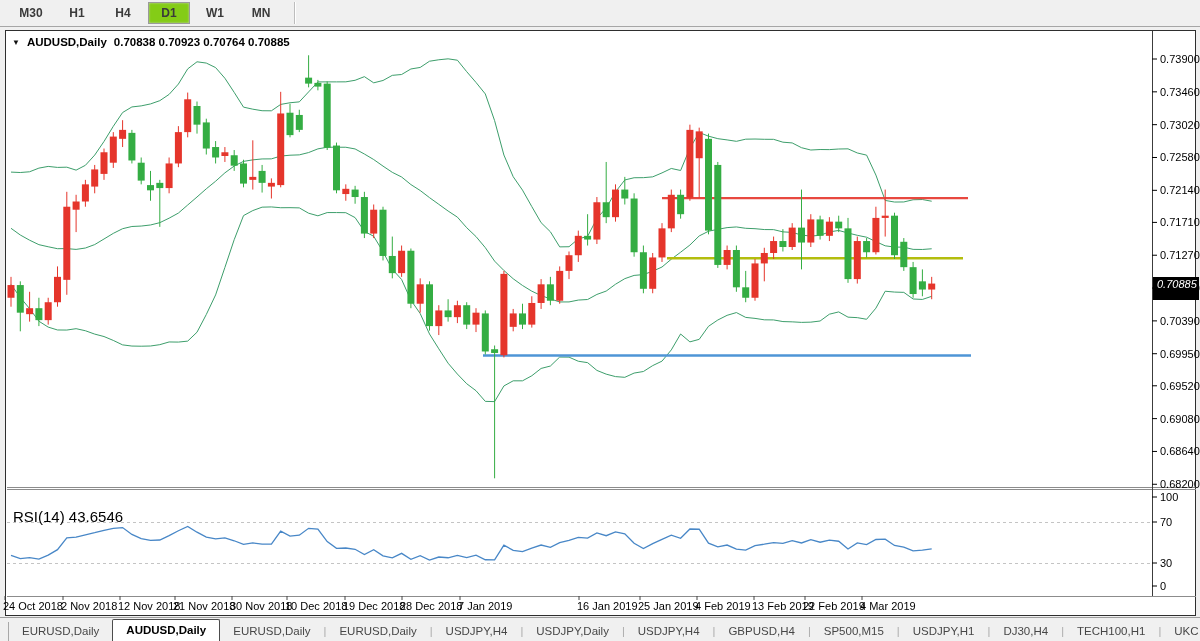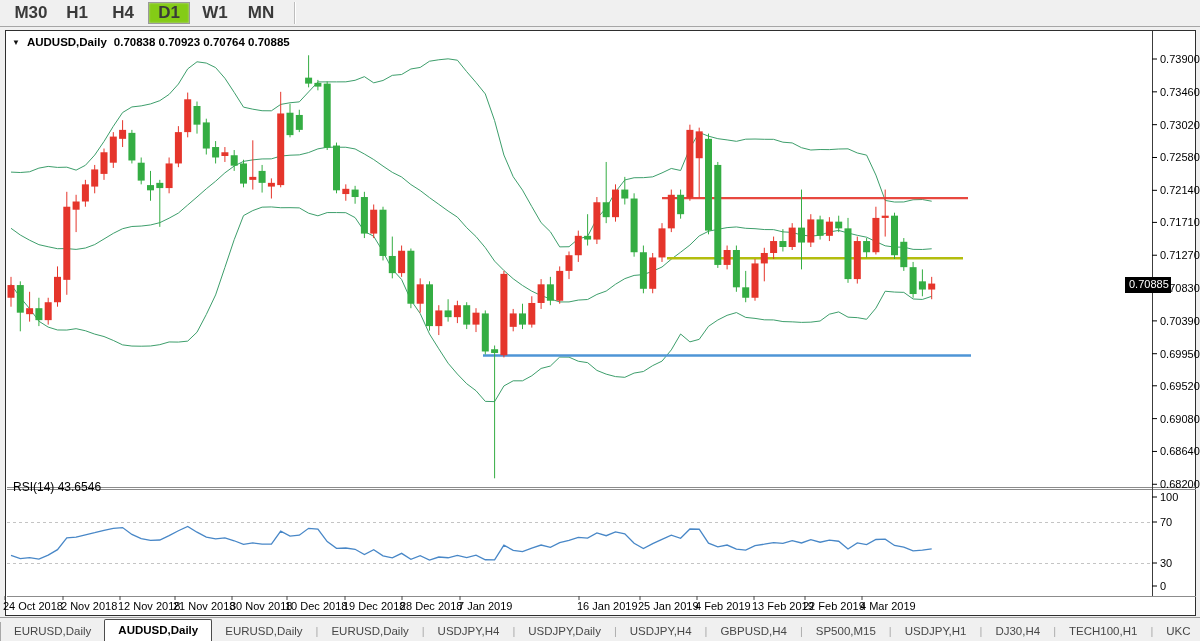--- a/index.html
+++ b/index.html
@@ -10,49 +10,49 @@
     -webkit-font-smoothing:antialiased;
   }
   
   .toolbar{
     position:absolute;left:0;top:0;width:1200px;height:27px;
     background:#f0f0f0;border-bottom:1px solid #a6a6a6;
     display:flex;align-items:center;padding-left:8px;box-sizing:border-box;
   }
   .tf-btn{
     min-width:34px;height:20px;line-height:20px;text-align:center;
-    font-size:17px;font-weight:700;color:#3a3a3a;margin:0 2px;
+    font-size:12px;font-weight:700;color:#3a3a3a;margin:0 2px;
     border:1px solid transparent;padding:0 3px;cursor:default;
   }
   .tf-btn.active{background:#84cc16;border:1px solid #9a9a9a;box-shadow:inset 0 0 2px #cfcfcf;}
   .toolbar-sep{width:1px;height:22px;background:#bdbdbd;margin-left:10px;box-shadow:1px 0 0 #ffffff;}
   
   .chart-window{
     position:absolute;left:5px;top:30px;width:1191px;height:586px;
     background:#ffffff;border:1px solid #2e2e2e;box-sizing:border-box;
   }
   #chart-svg{position:absolute;left:0;top:0;width:1200px;height:641px;}
   .chart-title{
     position:absolute;left:12px;top:36px;font-size:11.5px;font-weight:600;color:#000;
     display:flex;align-items:center;gap:7px;white-space:nowrap;
   }
   .chart-title .dd{font-size:8px;color:#111;}
   .price-badge{
-    position:absolute;left:1125px;top:277px;width:46px;height:16px;
+    position:absolute;left:1153px;top:277px;width:46px;height:23px;
     background:#000;color:#fff;font-size:11px;line-height:15px;padding-left:4px;
-    box-sizing:border-box;letter-spacing:0px;
+    box-sizing:border-box;letter-spacing:0px;font-style:italic;
   }
   .rsi-label{
-    position:absolute;left:13px;top:480px;font-size:12px;color:#000;white-space:nowrap;
+    position:absolute;left:13px;top:508px;font-size:15px;color:#000;white-space:nowrap;
   }
   
   .tabbar{
     position:absolute;left:0;top:617px;width:1200px;height:24px;
     background:#f0f0f0;border-top:1px solid #9e9e9e;
-    display:flex;align-items:flex-end;box-sizing:border-box;overflow:hidden;
+    display:flex;align-items:flex-end;box-sizing:border-box;overflow:hidden;padding-left:8px;
   }
   .tab-stub{width:9px;height:19px;border-right:1px solid #a8a8a8;background:#ededed;}
   .tab{
     height:19px;line-height:19px;padding:0 13px;font-size:11.5px;color:#474747;
     white-space:nowrap;cursor:default;
   }
   .tab.active{
     background:#fff;border:1px solid #4c4c4c;border-bottom:none;height:21px;line-height:21px;
     font-weight:700;color:#000;border-radius:2px 2px 0 0;
   }

